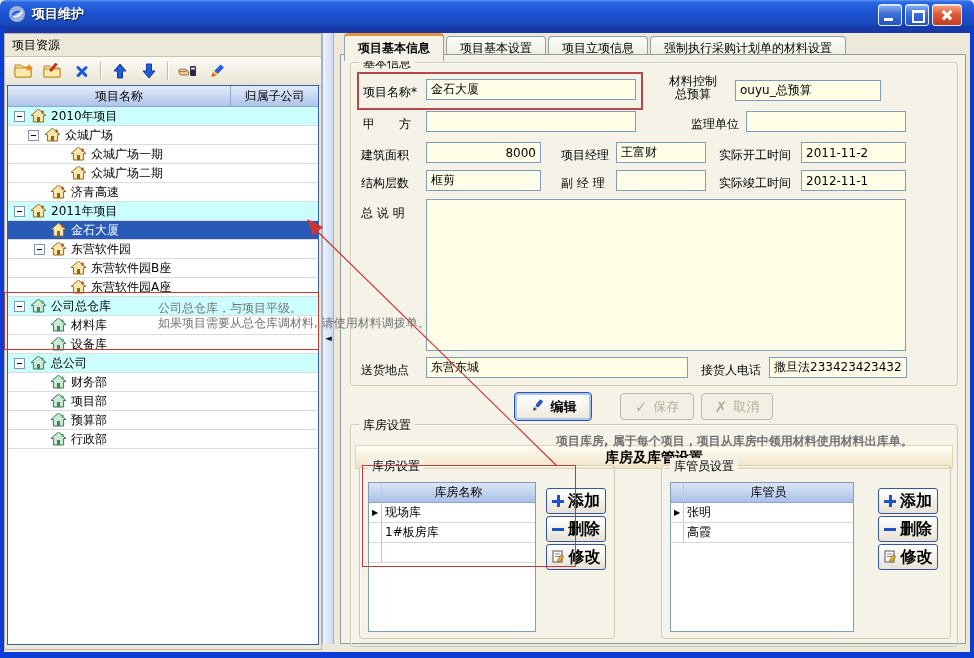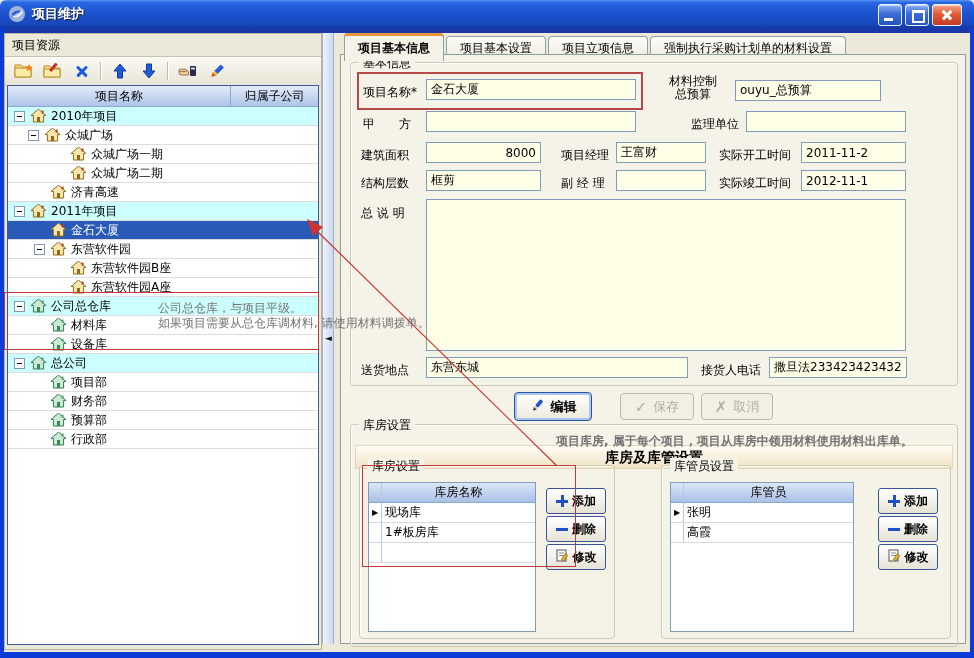--- a/index.html
+++ b/index.html
@@ -84,21 +84,21 @@
   .band{background:linear-gradient(#fffdf6,#f0e2c4);border:1px solid #e4d6b4;}
   .band-title{text-align:center;font-weight:bold;font-size:14px;line-height:22px;}
   .mini-table{background:#fff;border:1px solid #7f9db9;box-sizing:border-box;overflow:hidden;}
   .mt-header{height:19px;display:flex;background:linear-gradient(#dce6f8,#aac0e6);border-bottom:1px solid #8aa8d0;}
   .mt-gutter{width:12px;border-right:1px solid #b9c8e2;flex:0 0 auto;display:flex;align-items:center;justify-content:center;}
   .mt-hcell{flex:1;text-align:center;line-height:19px;}
   .mt-row{height:19px;display:flex;border-bottom:1px solid #d8d8d8;}
   .mt-cell{flex:1;line-height:19px;padding-left:3px;white-space:nowrap;}
   .marker{font-size:8px;line-height:1;color:#000;}
   .crud-btn{position:absolute;width:58px;height:24px;display:flex;align-items:center;justify-content:center;gap:4px;
-    font-weight:bold;font-size:12px;border:1px solid #39539c;border-radius:3px;background:linear-gradient(#ffffff,#e6e3d4);cursor:pointer;}
+    font-weight:bold;font-size:16px;border:1px solid #39539c;border-radius:3px;background:linear-gradient(#ffffff,#e6e3d4);cursor:pointer;}
   .icon-plus{position:relative;width:12px;height:12px;flex:0 0 auto;}
   .icon-plus::before{content:"";position:absolute;left:0;top:4.5px;width:12px;height:3px;background:#1e50c8;}
   .icon-plus::after{content:"";position:absolute;left:4.5px;top:0;width:3px;height:12px;background:#1e50c8;}
   .icon-minus{position:relative;width:12px;height:12px;flex:0 0 auto;}
   .icon-minus::before{content:"";position:absolute;left:0;top:4.5px;width:12px;height:3px;background:#1e50c8;}
 
   
   .red-rect{border:2px solid #b84848;pointer-events:none;z-index:20;}
   .red-rect.thin{border-width:1px;border-color:#c03a3a;}
   .red-note{color:#737373;white-space:nowrap;pointer-events:none;z-index:21;margin-left:40px;}
@@ -393,34 +393,34 @@
 
             <span class="expander-space"></span>
 
             <span class="house">
               <svg width="15" height="14" viewBox="0 0 15 14">
                 <path d="M7.5 0 L15 6.5 H12.6 V13 H2.4 V6.5 H0 Z" fill="#cde8d6" stroke="#2e7e50" stroke-width="1"></path>
                 <rect x="6" y="8" width="3" height="5" fill="#3e8858"></rect>
                 <rect x="10.6" y="1.6" width="2" height="3" fill="#5aa070"></rect>
               </svg>
             </span>
+            <span class="tree-label">财务部</span>
+          </div>
+          <div class="tree-row" style="padding-left: 26px;">
+
+            <span class="expander-space"></span>
+
+            <span class="house">
+              <svg width="15" height="14" viewBox="0 0 15 14">
+                <path d="M7.5 0 L15 6.5 H12.6 V13 H2.4 V6.5 H0 Z" fill="#cde8d6" stroke="#2e7e50" stroke-width="1"></path>
+                <rect x="6" y="8" width="3" height="5" fill="#3e8858"></rect>
+                <rect x="10.6" y="1.6" width="2" height="3" fill="#5aa070"></rect>
+              </svg>
+            </span>
             <span class="tree-label">项目部</span>
-          </div>
-          <div class="tree-row" style="padding-left: 26px;">
-
-            <span class="expander-space"></span>
-
-            <span class="house">
-              <svg width="15" height="14" viewBox="0 0 15 14">
-                <path d="M7.5 0 L15 6.5 H12.6 V13 H2.4 V6.5 H0 Z" fill="#cde8d6" stroke="#2e7e50" stroke-width="1"></path>
-                <rect x="6" y="8" width="3" height="5" fill="#3e8858"></rect>
-                <rect x="10.6" y="1.6" width="2" height="3" fill="#5aa070"></rect>
-              </svg>
-            </span>
-            <span class="tree-label">财务部</span>
           </div>
           <div class="tree-row" style="padding-left: 26px;">
 
             <span class="expander-space"></span>
 
             <span class="house">
               <svg width="15" height="14" viewBox="0 0 15 14">
                 <path d="M7.5 0 L15 6.5 H12.6 V13 H2.4 V6.5 H0 Z" fill="#cde8d6" stroke="#2e7e50" stroke-width="1"></path>
                 <rect x="6" y="8" width="3" height="5" fill="#3e8858"></rect>
                 <rect x="10.6" y="1.6" width="2" height="3" fill="#5aa070"></rect>

